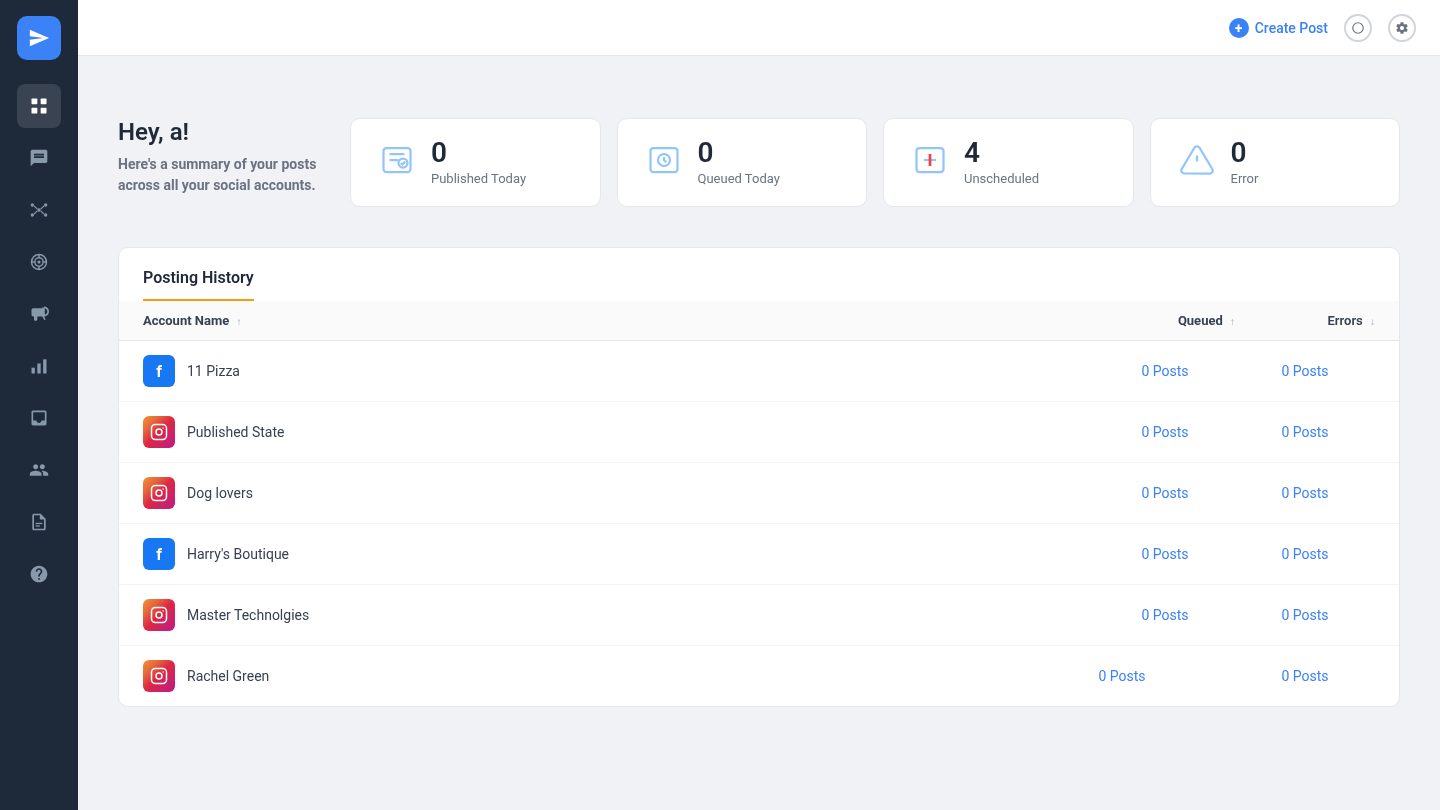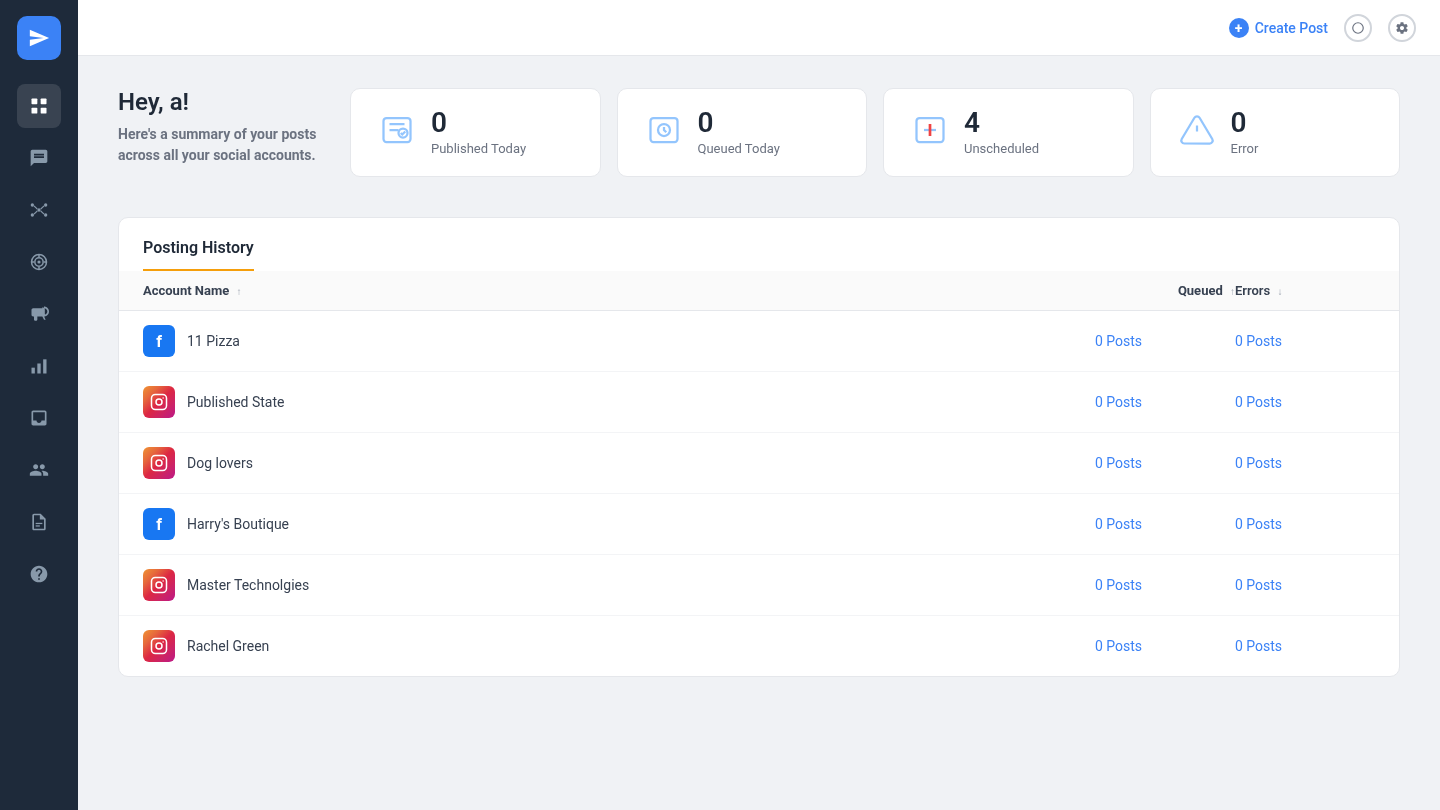--- a/index.html
+++ b/index.html
@@ -104,20 +104,21 @@
       overflow-y: auto;
       background: #f0f2f5;
     }
 
     
     .welcome-section {
       display: flex;
       align-items: flex-start;
       gap: 32px;
       margin-bottom: 40px;
+      margin-top: 30px;
     }
     .welcome-text h1 {
       font-size: 24px;
       font-weight: 600;
       color: #1f2937;
       margin-bottom: 8px;
     }
     .welcome-text p {
       font-size: 14px;
       color: #6b7280;
@@ -176,30 +177,30 @@
 
     .table-header {
       display: flex;
       align-items: center;
       padding: 12px 24px;
       border-bottom: 1px solid #e5e7eb;
       background: #fafafa;
     }
     .col-account { flex: 1; font-size: 13px; font-weight: 700; color: #374151; }
     .col-queued { width: 140px; font-size: 13px; font-weight: 700; color: #374151; text-align: right; }
-    .col-errors { width: 140px; font-size: 13px; font-weight: 600; color: #374151; }
+    .col-errors { width: 140px; font-size: 13px; font-weight: 600; color: #374151; text-align: right; }
     .sort-arrow { font-size: 10px; color: #9ca3af; margin-left: 4px; }
 
     .table-row {
       display: flex;
       align-items: center;
       padding: 14px 24px;
       border-bottom: 1px solid #f3f4f6;
     }
-    .table-row:last-child { border-bottom: none; }
+    .table-row:last-child { border-bottom: none; gap: 43px; }
     .account-cell {
       flex: 1;
       display: flex;
       align-items: center;
       gap: 12px;
     }
     .account-icon {
       width: 32px;
       height: 32px;
       border-radius: 6px;
@@ -208,21 +209,21 @@
       justify-content: center;
       font-size: 18px;
       flex-shrink: 0;
     }
     .account-icon.facebook { background: #1877f2; color: white; font-size: 16px; font-weight: bold; }
     .account-icon.instagram {
       background: linear-gradient(135deg, #f09433 0%, #e6683c 25%, #dc2743 50%, #cc2366 75%, #bc1888 100%);
       color: white;
     }
     .account-name { font-size: 14px; color: #374151; }
-    .posts-value { width: 140px; text-align: left; font-size: 14px; color: #3b82f6; }
+    .posts-value { width: 140px; text-align: center; font-size: 14px; color: #3b82f6; }
   </style>
 </head>
 <body>
 
 <nav class="sidebar">
   <div class="sidebar-logo">
     <svg width="22" height="22" viewBox="0 0 24 24">
       <path d="M2 21L23 12 2 3v7l15 2-15 2z"></path>
     </svg>
   </div>

